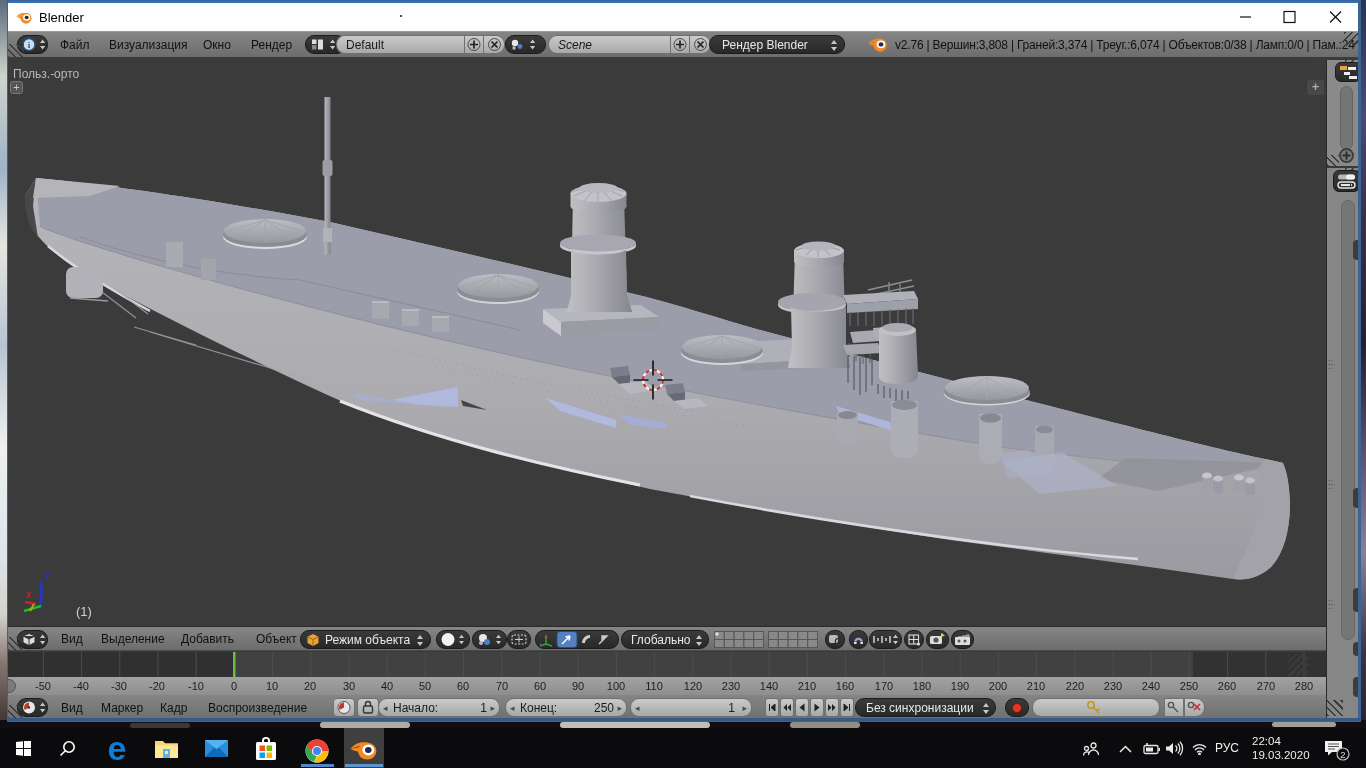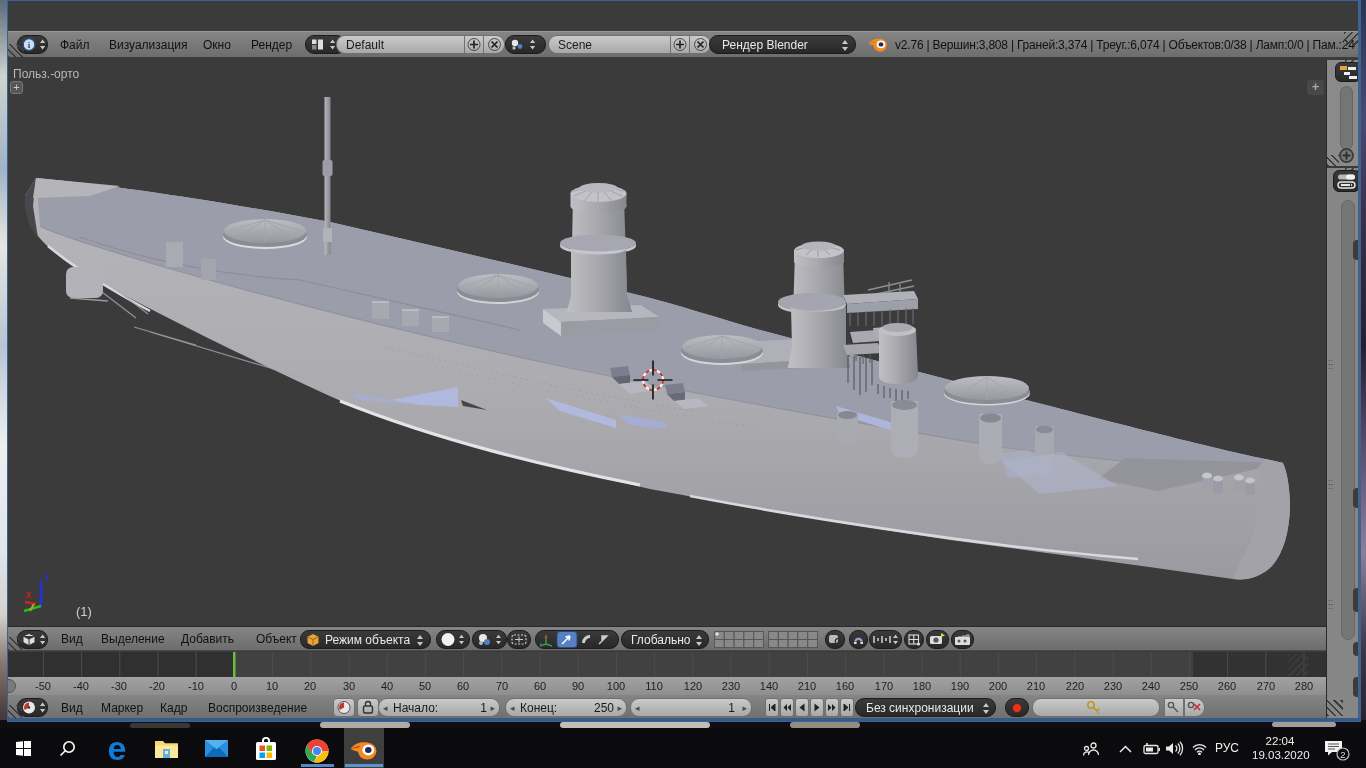--- a/index.html
+++ b/index.html
@@ -42,20 +42,37 @@
   <div class="abs" style="left:1358px;top:0;width:8px;height:768px;background:linear-gradient(#2a3550 0%,#4a4a72 15%,#3a3148 28%,#241f30 45%,#6a5a7a 62%,#8a8098 72%,#3a3444 85%,#1a1820 100%)"></div>
 
   <div class="abs" style="left:0;top:720px;width:1366px;height:10px;background:#100e12"></div>
   <div class="abs" style="left:320px;top:722px;width:90px;height:6px;background:#b0aca4;border-radius:3px"></div>
   <div class="abs" style="left:560px;top:722px;width:150px;height:6px;background:#c2beb6;border-radius:3px"></div>
   <div class="abs" style="left:790px;top:722px;width:70px;height:6px;background:#948e82;border-radius:4px"></div>
   <div class="abs" style="left:1272px;top:722px;width:64px;height:5px;background:#a39f96;border-radius:3px"></div>
   <div class="abs" style="left:130px;top:723px;width:60px;height:5px;background:#3a3834;border-radius:4px"></div>
 </div>
 <div id="win">
+  <div id="titlebar">
+    <svg class="abs" style="left:8px;top:7px" width="16" height="15" viewBox="0 0 16 15">
+      <path d="M0.3,6.8 C2.5,3.8 6.5,2.2 10.5,3.2 L8.5,5.2 C6,5 3,5.8 0.3,6.8 Z" fill="#f5891f"></path>
+      <path d="M0.3,6.8 C3.5,6 7,5.6 9.5,6.2 L9,8.8 C6,9.2 2.5,8.2 0.3,6.8 Z" fill="#f5891f"></path>
+      <circle cx="10" cy="8.2" r="5.5" fill="#f5891f"></circle>
+      <ellipse cx="10.7" cy="7.4" rx="3.6" ry="3.2" fill="#fff"></ellipse>
+      <ellipse cx="10.7" cy="7.5" rx="2" ry="1.8" fill="#1b2d57"></ellipse>
+    </svg>
+    <div id="titletext">Blender</div>
+    <div class="abs" style="left:392px;top:12px;width:2px;height:2px;background:#555"></div>
+    <svg class="abs" style="left:1225px;top:-2" width="125" height="32" viewBox="0 0 125 32">
+      <line x1="7" y1="16" x2="18" y2="16" stroke="#111" stroke-width="1.2"></line>
+      <rect x="51" y="10.5" width="11" height="11" fill="none" stroke="#111" stroke-width="1.2"></rect>
+      <line x1="97" y1="10.5" x2="108" y2="21.5" stroke="#111" stroke-width="1.2"></line>
+      <line x1="108" y1="10.5" x2="97" y2="21.5" stroke="#111" stroke-width="1.2"></line>
+    </svg>
+  </div>
   <div id="infohdr" class="hdr">
     <div class="dpill" style="left:9px;top:3px;width:31px;height:19px;">
       <svg width="29" height="17" viewBox="0 0 29 17">
           <circle cx="11" cy="8.5" r="6" fill="#cddcf0" stroke="#27537d" stroke-width="1.5"></circle>
           <text x="11" y="12" font-size="9" font-weight="bold" fill="#27537d" text-anchor="middle" font-family="Liberation Serif">i</text>
           <path d="M22,7 l2.6,-3.4 2.6,3.4 Z M22,10 l2.6,3.4 2.6,-3.4 Z" fill="#c8c8c8"></path>
         </svg>
     </div>
     <div class="menu" style="left:52px">Файл</div>
     <div class="menu" style="left:101px">Визуализация</div>
@@ -81,32 +98,32 @@
           <path d="M6.5,5.5 l6,6 M12.5,5.5 l-6,6" stroke="#222" stroke-width="1.7"></path>
         </svg></div>
     <div class="dpill" style="left:497px;top:3px;width:41px;height:19px;">
       <svg width="39" height="17" viewBox="0 0 39 17">
           <circle cx="9" cy="7" r="3.2" fill="#e8e8e8"></circle>
           <circle cx="14" cy="10.5" r="2.4" fill="#4d7fc4"></circle>
           <circle cx="8" cy="12" r="1.7" fill="#bbb"></circle>
           <path d="M24,7 l2.6,-3.4 2.6,3.4 Z M24,10 l2.6,3.4 2.6,-3.4 Z" fill="#c8c8c8"></path>
         </svg>
     </div>
-    <div class="lpill" style="left:540px;top:3px;width:122px;height:19px;border-radius:9px 0 0 9px;border-right:none;">
+    <div class="lpill" style="left:540px;top:3px;width:122px;height:19px;border-radius:9px 0 0 9px;border-right:none;font-style:italic;">
         <span style="position:absolute;left:9px;top:2px">Scene</span>
       </div>
     <div class="lpill" style="left:662px;top:3px;width:20px;height:19px;border-radius:0;"><svg width="18" height="17" viewBox="0 0 18 17">
           <circle cx="9" cy="8.5" r="6" fill="none" stroke="#4a4a4a" stroke-width="1"></circle>
           <path d="M9,4.5 v8 M5,8.5 h8" stroke="#222" stroke-width="1.7"></path>
         </svg></div>
     <div class="lpill" style="left:682px;top:3px;width:21px;height:19px;border-radius:0 9px 9px 0;border-left:none;"><svg width="19" height="17" viewBox="0 0 19 17">
           <circle cx="9.5" cy="8.5" r="6" fill="none" stroke="#4a4a4a" stroke-width="1"></circle>
           <path d="M6.5,5.5 l6,6 M12.5,5.5 l-6,6" stroke="#222" stroke-width="1.7"></path>
         </svg></div>
-    <div class="dpill" style="left:701px;top:3px;width:147px;height:19px;">
+    <div class="dpill" style="left:701px;top:3px;width:136px;height:19px;">
         <span style="position:absolute;left:12px;top:2px">Рендер Blender</span>
         <svg class="abs" style="right:4px;top:1px" width="12" height="17" viewBox="0 0 12 17">
           <path d="M3,7 l3,-4 3,4 Z M3,10 l3,4 3,-4 Z" fill="#c8c8c8"></path>
         </svg>
       </div>
     <svg class="abs" style="left:860px;top:3px" width="19" height="19" viewBox="0 0 19 19">
       <path d="M0.4,8.6 C3,5 8,3 13,4.2 L10.5,6.6 C7.5,6.3 3.8,7.2 0.4,8.6 Z" fill="#f5891f"></path>
       <path d="M0.4,8.6 C4.4,7.5 8.6,7 11.6,7.8 L11,11 C7.3,11.5 3,10.3 0.4,8.6 Z" fill="#f5891f"></path>
       <circle cx="12.2" cy="10.2" r="6.6" fill="#f5891f"></circle>
       <ellipse cx="13" cy="9.3" rx="4.3" ry="3.9" fill="#fff"></ellipse>
@@ -722,20 +739,20 @@
     </svg>
   <svg class="abs" style="left:1191px;top:14px" width="17" height="13" viewBox="0 0 17 13">
       <g fill="none" stroke="#e8e8e8" stroke-width="1.3">
         <path d="M2,5.5 a9,9 0 0 1 13,0"></path>
         <path d="M4,8 a6,6 0 0 1 9,0"></path>
         <path d="M6,10.3 a3.3,3.3 0 0 1 5,0"></path>
       </g>
       <circle cx="8.5" cy="12" r="1.4" fill="#e8e8e8"></circle>
     </svg>
   <div class="abs" style="left:1215px;top:13px;width:30px;height:14px;color:#eee;font-size:12px;">РУС</div>
-  <div class="abs" style="left:1252px;top:6px;width:56px;height:28px;color:#eee;font-size:11.5px;text-align:center;line-height:14px">22:04<br>19.03.2020</div>
+  <div class="abs" style="left:1252px;top:6px;width:56px;height:28px;color:#eee;font-size:11.5px;line-height:14px">22:04<br>19.03.2020</div>
   <svg class="abs" style="left:1324px;top:12px" width="27" height="21" viewBox="0 0 27 21">
       <path d="M1,1 L18,1 L18,12 L8,12 L4,15.5 L4,12 L1,12 Z" fill="#f2f2f2"></path>
       <path d="M4,4 h11 M4,6.5 h11 M4,9 h7" stroke="#555" stroke-width="1.1"></path>
       <circle cx="19" cy="14" r="6" fill="#0b0b0d" stroke="#bbb" stroke-width="1.2"></circle>
       <text x="19" y="17.6" font-size="9.5" fill="#ddd" text-anchor="middle">2</text>
     </svg>
 </div>
 
 </body></html>

